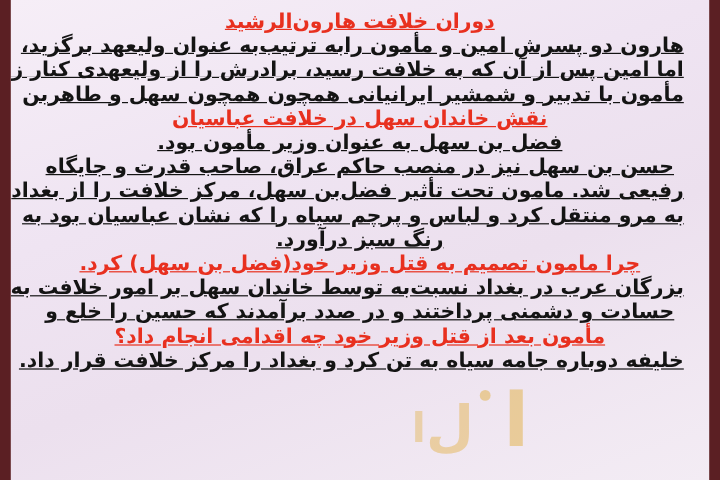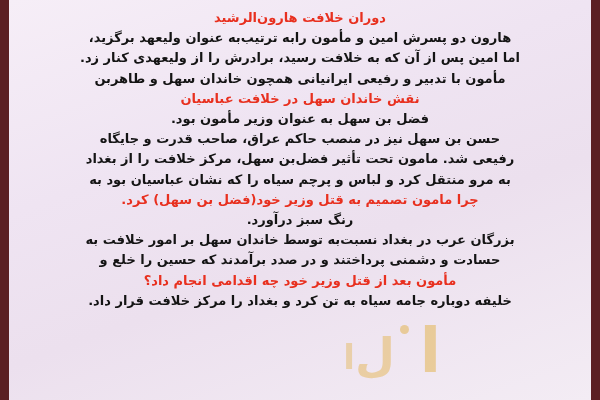--- a/index.html
+++ b/index.html
@@ -30,25 +30,26 @@
     left: 9px;
     bottom: 4px;
     padding: 2px 12px 0 12px;
     box-sizing: border-box;
     direction: rtl;
     text-align: center;
   }
   .line {
     font-family: "DejaVu Sans", sans-serif;
     font-weight: bold;
-    font-size: 13px;
+    font-size: 17px;
     line-height: 20.2px;
     color: #141414;
     white-space: nowrap;
     letter-spacing: 0px;
+    text-decoration: underline;
   }
   .line.heading {
     color: #e8301f;
   }
   .watermark {
     position: absolute;
     left: 0;
     right: 0;
     bottom: 10px;
     height: 70px;
@@ -91,28 +92,28 @@
   }
 </style>
 </head>
 <body>
 
 <div class="slide">
   <div class="content">
     <div class="line heading">دوران خلافت هارون‌الرشید</div>
     <div class="line">هارون دو پسرش امین و مأمون را‌به ترتیب‌به عنوان ولیعهد برگزید،</div>
     <div class="line">اما امین پس از آن که به خلافت رسید، برادرش را از ولیعهدی کنار زد.</div>
-    <div class="line">مأمون با تدبیر و رفیعی ایرانیانی همچون خاندان سهل و طاهربن</div>
+    <div class="line">مأمون با تدبیر و شمشیر ایرانیانی همچون همچون سهل و طاهربن</div>
     <div class="line heading">نقش خاندان سهل در خلافت عباسیان</div>
     <div class="line">فضل بن سهل به عنوان وزیر مأمون بود.</div>
     <div class="line">حسن بن سهل نیز در منصب حاکم عراق، صاحب قدرت و جایگاه</div>
     <div class="line">رفیعی شد. مامون تحت تأثیر فضل‌بن سهل، مرکز خلافت را از بغداد</div>
     <div class="line">به مرو منتقل کرد و لباس و پرچم سیاه را که نشان عباسیان بود به</div>
+    <div class="line">رنگ سبز درآورد.</div>
     <div class="line heading">چرا مامون تصمیم به قتل وزیر خود(فضل بن سهل) کرد.</div>
-    <div class="line">رنگ سبز درآورد.</div>
     <div class="line">بزرگان عرب در بغداد نسبت‌به توسط خاندان سهل بر امور خلافت به</div>
     <div class="line">حسادت و دشمنی پرداختند و در صدد برآمدند که حسین را خلع و</div>
     <div class="line heading">مأمون بعد از قتل وزیر خود چه اقدامی انجام داد؟</div>
     <div class="line">خلیفه دوباره جامه سیاه به تن کرد و بغداد را مرکز خلافت قرار داد.</div>
   </div>
 
   <div class="watermark">
     <span class="wm-letter wm-a">ا</span>
     <span class="wm-letter wm-b">ل</span>
     <span class="wm-letter wm-c">ا</span>

